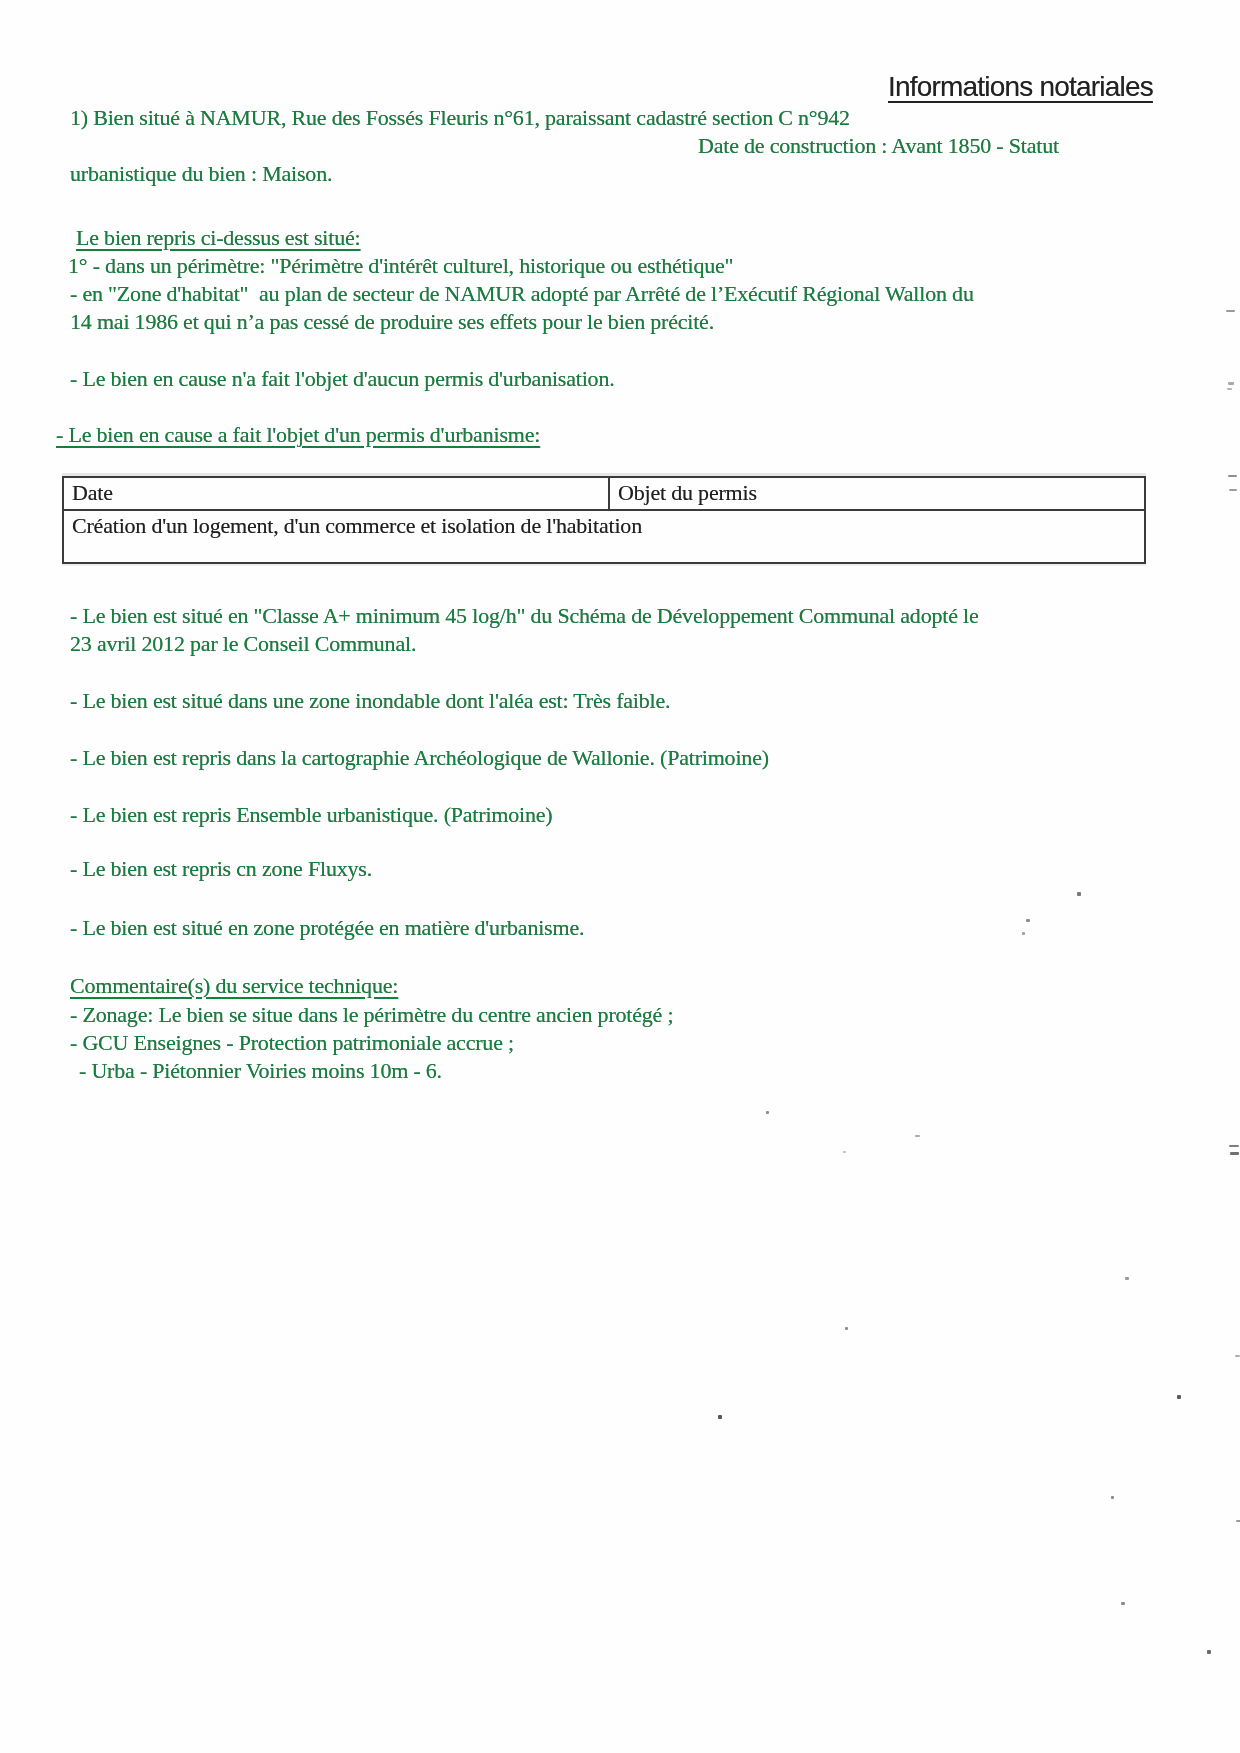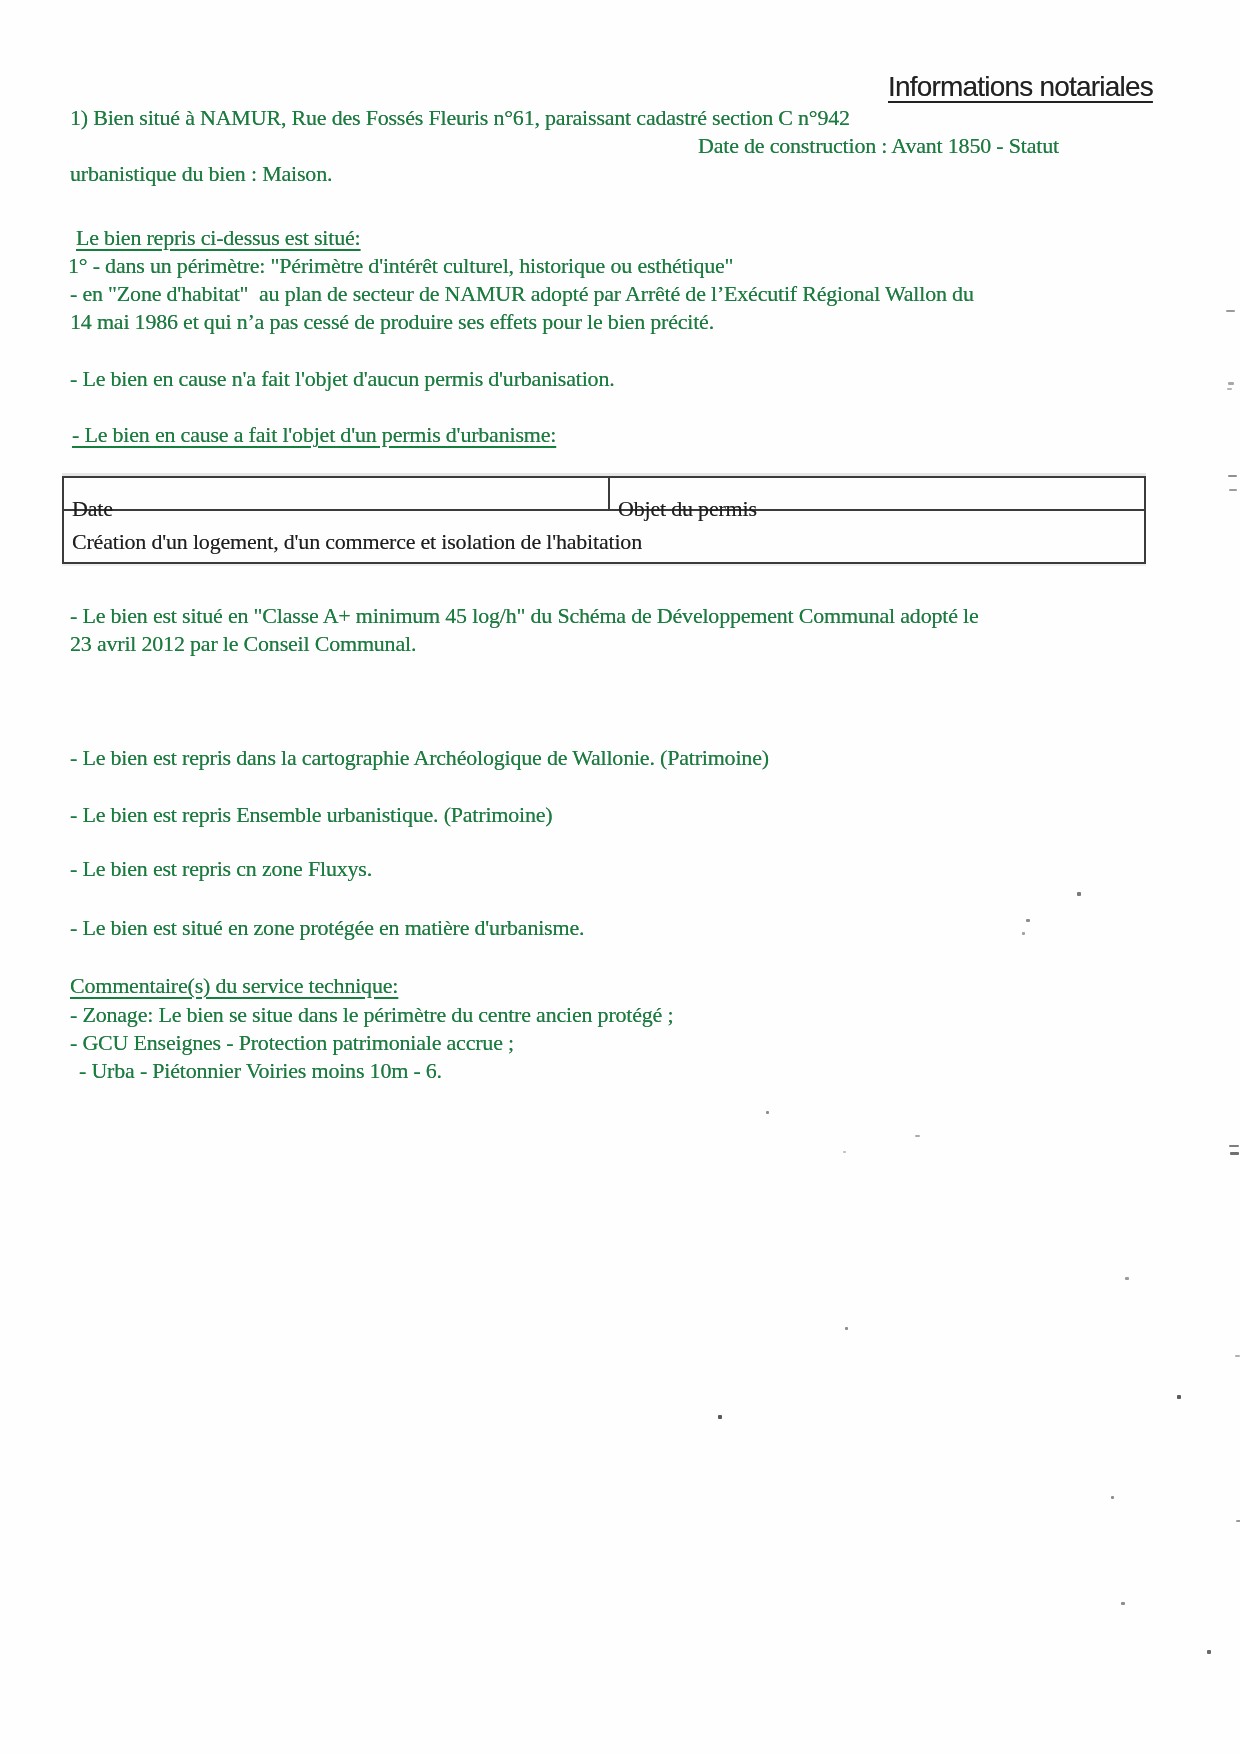--- a/index.html
+++ b/index.html
@@ -59,21 +59,21 @@
   .permit-table .th-row {
     height: 31px;
     border-bottom: 2px solid #3b3b3b;
   }
   .permit-table .body-row { min-height: 51px; }
   .permit-table .td {
     font-family: "Liberation Serif", "DejaVu Serif", serif;
     font-size: 22px;
     line-height: 27px;
     letter-spacing: -0.2px;
-    padding: 17px 8px 2px 8px;
+    padding: 1px 8px 2px 8px;
     box-sizing: border-box;
     color: #1f1f1f;
     text-shadow: 0 0 0.6px rgba(20,20,20,0.55);
   }
   .permit-table .c1 {
     width: 546px;
     border-right: 2px solid #3b3b3b;
   }
   .permit-table .c2 { flex: 1; }
   
@@ -94,35 +94,36 @@
   <div class="ln" style="top:132px; left:698px;">Date de construction : Avant 1850 - Statut</div>
   <div class="ln" style="top:160px; left:70px;">urbanistique du bien : Maison.</div>
 
   <div class="ln u" style="top:224px; left:76px;">Le bien repris ci-dessus est situé:</div>
   <div class="ln" style="top:252px; left:68px;">1° - dans un périmètre: "Périmètre d'intérêt culturel, historique ou esthétique"</div>
   <div class="ln" style="top:280px; left:70px;">- en "Zone d'habitat"  au plan de secteur de NAMUR adopté par Arrêté de l’Exécutif Régional Wallon du</div>
   <div class="ln" style="top:308px; left:70px;">14 mai 1986 et qui n’a pas cessé de produire ses effets pour le bien précité.</div>
 
   <div class="ln" style="top:365px; left:70px;">- Le bien en cause n'a fait l'objet d'aucun permis d'urbanisation.</div>
 
-  <div class="ln u" style="top:421px; left:72px;">- Le bien en cause a fait l'objet d'un permis d'urbanisme:</div>
+  <div class="ln u" style="top:421px; left:56px;">- Le bien en cause a fait l'objet d'un permis d'urbanisme:</div>
 
   <div class="permit-table">
     <div class="tr th-row">
       <div class="td c1">Date</div>
       <div class="td c2">Objet du permis</div>
     </div>
     <div class="tr body-row">
       <div class="td c2" style="white-space:normal; width:538px;">Création d'un logement, d'un commerce et isolation de l'habitation</div>
     </div>
   </div>
 
   <div class="ln" style="top:602px; left:70px;">- Le bien est situé en "Classe A+ minimum 45 log/h" du Schéma de Développement Communal adopté le</div>
   <div class="ln" style="top:630px; left:70px;">23 avril 2012 par le Conseil Communal.</div>
 
+  <div class="ln" style="top:687px; left:70px;">- Le bien est situé dans une zone inondable dont l'aléa est: Très faible.</div>
 
   <div class="ln" style="top:744px; left:70px;">- Le bien est repris dans la cartographie Archéologique de Wallonie. (Patrimoine)</div>
 
   <div class="ln" style="top:801px; left:70px;">- Le bien est repris Ensemble urbanistique. (Patrimoine)</div>
 
   <div class="ln" style="top:855px; left:70px;">- Le bien est repris cn zone Fluxys.</div>
 
   <div class="ln" style="top:914px; left:70px;">- Le bien est situé en zone protégée en matière d'urbanisme.</div>
 
   <div class="ln u" style="top:972px; left:70px;">Commentaire(s) du service technique:</div>

